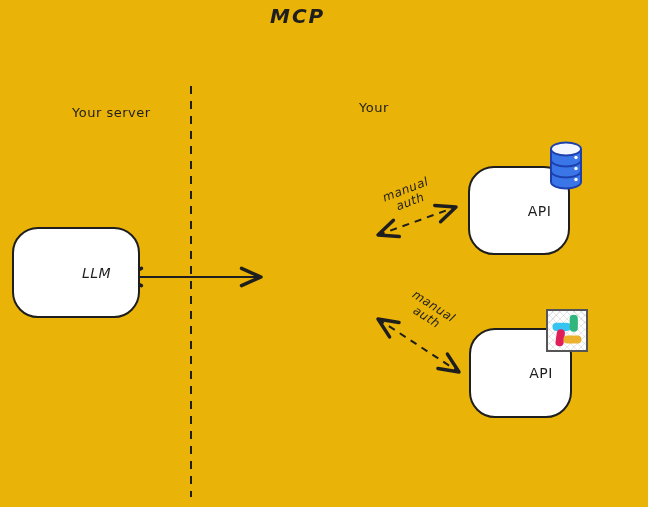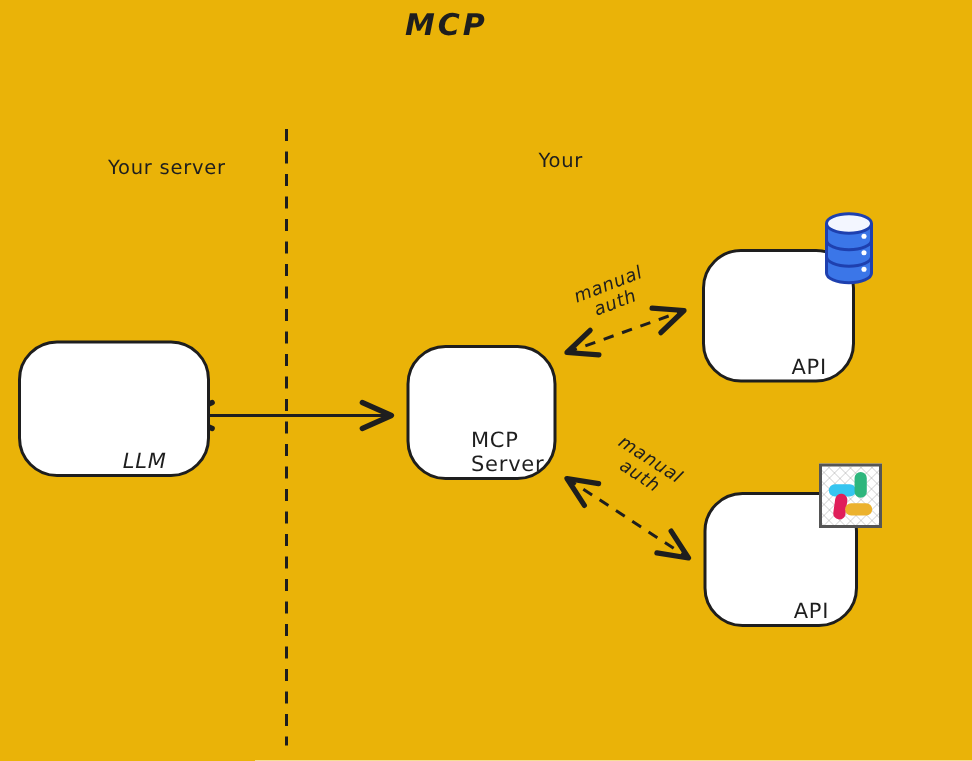--- a/index.html
+++ b/index.html
@@ -28,21 +28,21 @@
   .zone-label{
     position:absolute; font-size:13px; letter-spacing:0.5px;
   }
   .zone-left{left:72px; top:105px;}
   .zone-right{left:359px; top:100px;}
   .node{
     position:absolute;
     border:2px solid var(--stroke);
     border-radius:26px;
     background:#fff;
-    display:flex; align-items:flex-end; justify-content:center;
+    display:flex; align-items:center; justify-content:center;
     font-size:14px; letter-spacing:0.5px;padding-left:41px;
   }
   .node-llm{left:12px; top:227px; width:128px; height:91px; font-style:italic;}
   .node-mcp{left:271px; top:230px; width:100px; height:90px;}
   .node-api-top{left:468px; top:166px; width:102px; height:89px;}
   .node-api-bottom{left:469px; top:328px; width:103px; height:90px;}
   .edge-label{
     position:absolute; font-size:14px; letter-spacing:1px;
   }
   .label-mcp-auth{left:144px; top:251px; width:120px; text-align:center;}
@@ -86,23 +86,20 @@
 
   <div class="title">MCP</div>
 
   <div class="zone-label zone-left">Your server</div>
   <div class="zone-label zone-right">Your</div>
 
   <div class="node node-llm">
     <span>LLM</span>
   </div>
 
-  <div class="node node-mcp">
-    <span>MCP Server</span>
-  </div>
 
   <div class="node node-api-top">
     <span>API</span>
   </div>
 
   <div class="node node-api-bottom">
     <span>API</span>
   </div>
 
   <svg class="icon-db" viewBox="0 0 36 49">

